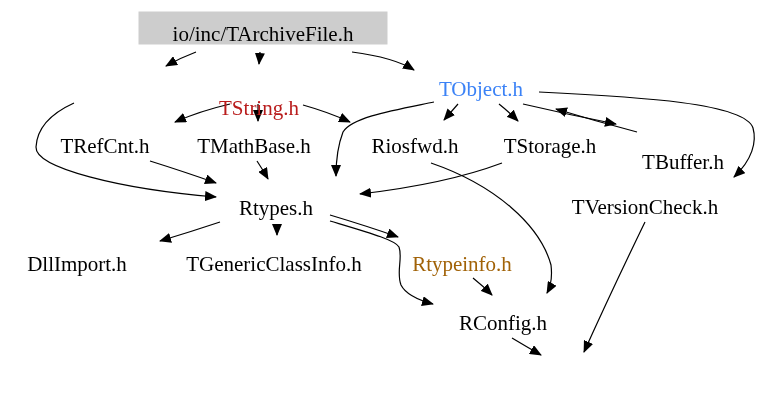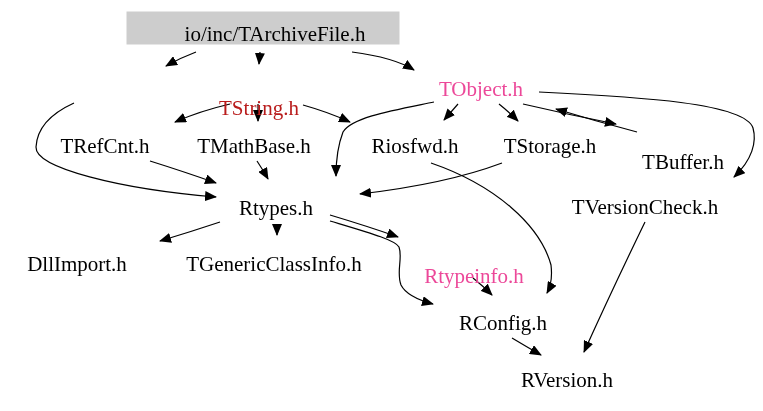--- a/index.html
+++ b/index.html
@@ -75,29 +75,28 @@
         <path class="edge" d="M220,222 Q190,232 160,241" stroke="#000000" marker-end="url(#arrowhead)"></path>
         <path class="edge" d="M277,226 L277,235" stroke="#000000" marker-end="url(#arrowhead)"></path>
         <path class="edge" d="M330,215 Q370,227 398,237" stroke="#000000" marker-end="url(#arrowhead)"></path>
         <path class="edge" d="M330,221 C370,233 395,240 399,247 C403,258 396,272 401,285 Q407,297 433,304" stroke="#000000" marker-end="url(#arrowhead)"></path>
         <path class="edge" d="M473,278 Q483,286 492,295" stroke="#000000" marker-end="url(#arrowhead)"></path>
         <path class="edge" d="M512,338 Q527,347 541,355" stroke="#000000" marker-end="url(#arrowhead)"></path>
         <path class="edge" d="M645,222 Q612,290 584,352" stroke="#000000" marker-end="url(#arrowhead)"></path>
       </g>
   </svg>
   <div id="node-layer">
-      <div class="node root" style="left: 263px; top: 28px; color: rgb(0, 0, 0); background: rgb(205, 205, 205); width: 249px; height: 33px; line-height: 45px; padding-left: 24px;">io/inc/TArchiveFile.h</div>
+      <div class="node root" style="left: 263px; top: 28px; color: rgb(0, 0, 0); background: rgb(205, 205, 205); width: 249px; height: 33px; line-height: 45px;">io/inc/TArchiveFile.h</div>
       <div class="node" style="left: 259px; top: 108px; color: #b91c1c;">TString.h</div>
-      <div class="node" style="left: 481px; top: 89px; color: #ec4899; text-align: right;">TObject.h</div>
+      <div class="node" style="left: 481px; top: 89px; color: #3b82f6; text-align: right;">TObject.h</div>
       <div class="node" style="left: 105px; top: 146px; color: rgb(0, 0, 0);">TRefCnt.h</div>
       <div class="node" style="left: 254px; top: 146px; color: rgb(0, 0, 0);">TMathBase.h</div>
       <div class="node" style="left: 415px; top: 146px; color: rgb(0, 0, 0);">Riosfwd.h</div>
       <div class="node" style="left: 550px; top: 146px; color: rgb(0, 0, 0);">TStorage.h</div>
       <div class="node" style="left: 683px; top: 146px; color: rgb(0, 0, 0); margin-top: 16px;">TBuffer.h</div>
       <div class="node" style="left: 276px; top: 208px; color: rgb(0, 0, 0);">Rtypes.h</div>
       <div class="node" style="left: 645px; top: 207px; color: rgb(0, 0, 0);">TVersionCheck.h</div>
       <div class="node" style="left: 77px; top: 264px; color: rgb(0, 0, 0);">DllImport.h</div>
       <div class="node" style="left: 274px; top: 264px; color: rgb(0, 0, 0);">TGenericClassInfo.h</div>
-      <div class="node" style="left: 474px; top: 264px; color: #ec4899; margin-top: 12px;">Rtypeinfo.h</div>
+      <div class="node" style="left: 462px; top: 264px; color: #a16207;">Rtypeinfo.h</div>
       <div class="node" style="left: 503px; top: 323px; color: rgb(0, 0, 0); font-family: Liberation Serif, serif;">RConfig.h</div>
-      <div class="node" style="left: 567px; top: 380px; color: rgb(0, 0, 0);">RVersion.h</div>
     </div>
 </div>
 
 </body></html>

